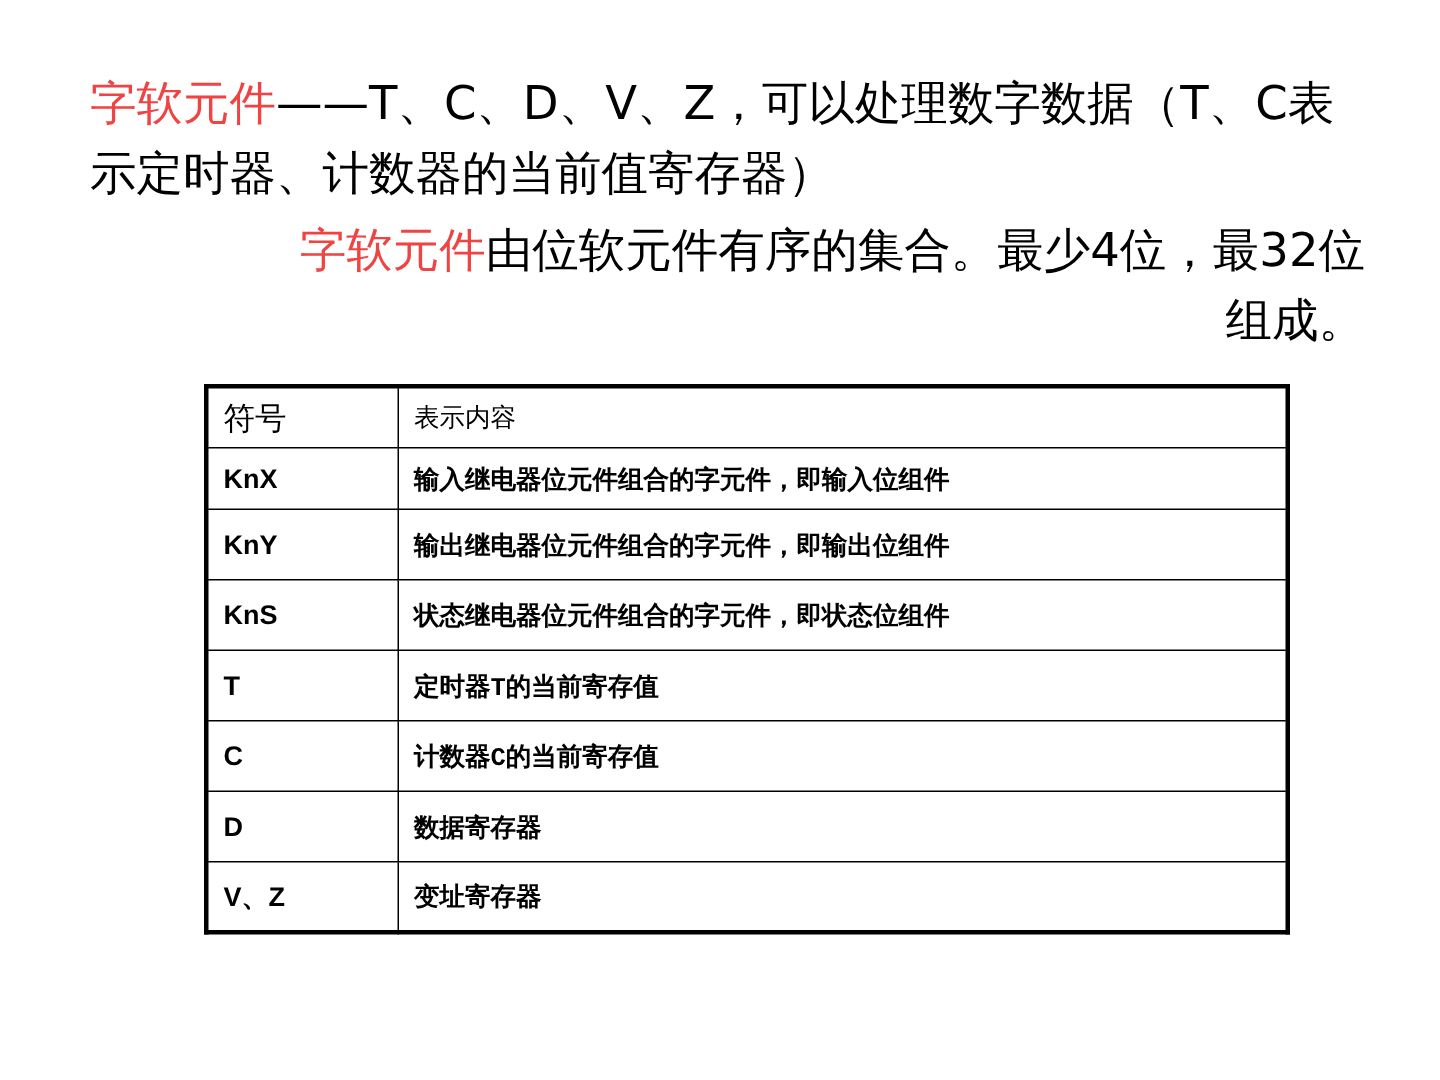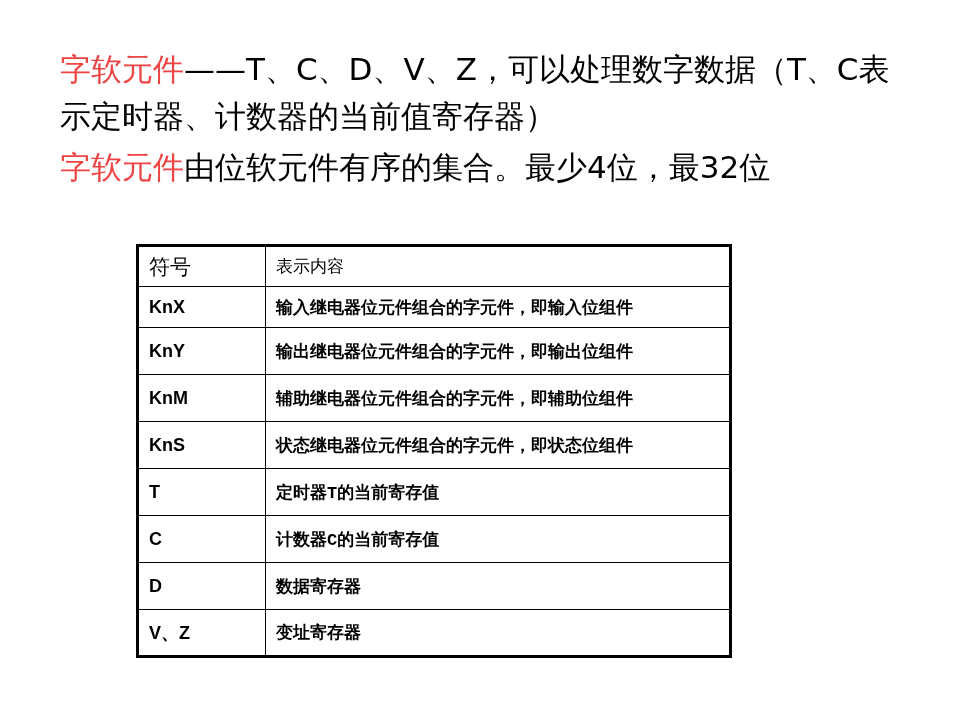--- a/index.html
+++ b/index.html
@@ -17,28 +17,28 @@
     }
     .para {
       position: absolute;
       left: 60px;
       width: 850px;
       font-size: 31px;
       line-height: 47px;
       letter-spacing: 0px;
     }
     .para-1 { top: 46px; }
-    .para-2 { top: 144px; }
+    .para-2 { top: 144px; text-align: right; }
     .para-2 .cont { display: inline-block; padding-left: 35px; }
     .red { color: #ef4444; }
     .slide-table {
       position: absolute;
       left: 136px;
-      top: 244px;
-      width: 596px;
+      top: 256px;
+      width: 724px;
       border-collapse: collapse;
       border: 3px solid #000000;
       table-layout: fixed;
     }
     .slide-table td {
       border: 1.5px solid #000000;
       padding: 0 0 0 10px;
       vertical-align: middle;
       font-size: 17px;
       white-space: nowrap;
@@ -63,39 +63,36 @@
   </style>
 </head>
 <body>
 
 <div class="para para-1">
   <span class="red">字软元件</span><span>——T、C、D、V、Z，可以处理数字数据（T、C表示定时器、计数器的当前值寄存器）</span>
 </div>
 
 <div class="para para-2">
   <span class="red">字软元件</span><span>由位软元件有序的集合。最少4位，最32位</span><br>
+  <span class="cont">组成。</span>
 </div>
 
 <table class="slide-table">
   <tbody>
       <tr class="head h42">
     <td class="sym" style="font-family:'DejaVu Serif',serif;font-weight:normal;font-size:21px;">符号</td>
     <td class="desc">表示内容</td>
   </tr>
   <tr class="h42">
     <td class="sym">KnX</td>
     <td class="desc">输入继电器位元件组合的字元件，即输入位组件</td>
   </tr>
   <tr class="h47">
     <td class="sym">KnY</td>
     <td class="desc">输出继电器位元件组合的字元件，即输出位组件</td>
-  </tr>
-  <tr class="h47">
-    <td class="sym">KnM</td>
-    <td class="desc">辅助继电器位元件组合的字元件，即辅助位组件</td>
   </tr>
   <tr class="h47">
     <td class="sym">KnS</td>
     <td class="desc">状态继电器位元件组合的字元件，即状态位组件</td>
   </tr>
   <tr class="h47">
     <td class="sym">T</td>
     <td class="desc">定时器T的当前寄存值</td>
   </tr>
   <tr class="h47">

